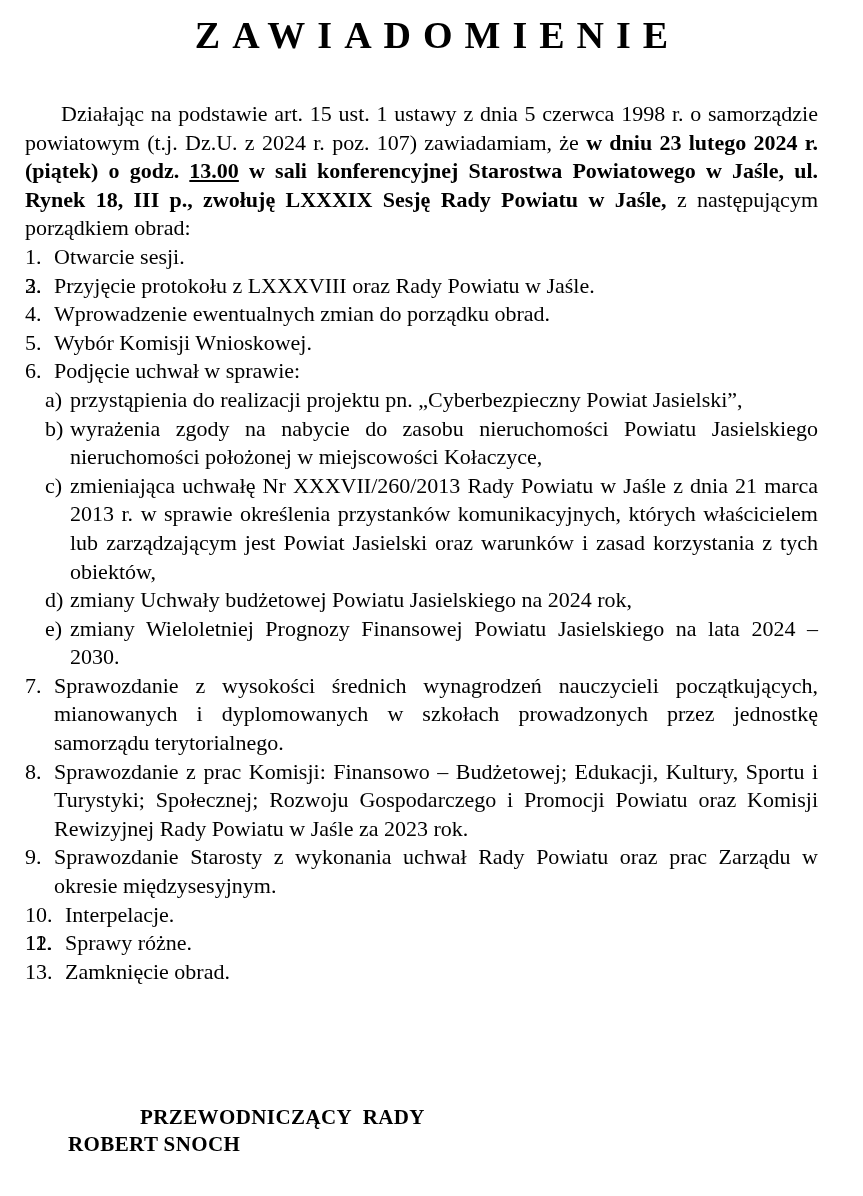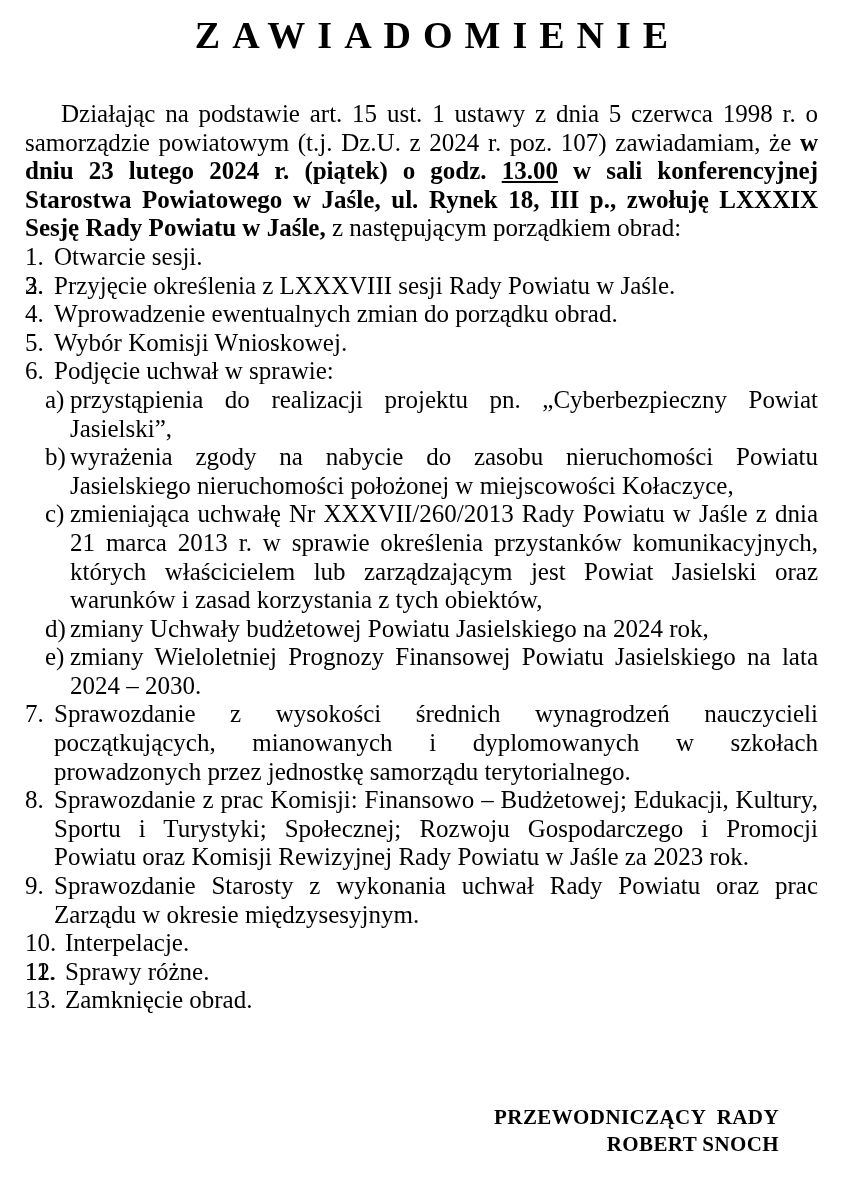--- a/index.html
+++ b/index.html
@@ -35,21 +35,21 @@
     margin: 0;
     padding-top: 16px;
     white-space: nowrap;
   }
 
   
   .body-area {
     margin-top: 46px;
     margin-left: 25px;
     margin-right: 45px;  
-    font-size: 25px;
+    font-size: 22px;
     line-height: 28.6px;
   }
 
   p.intro {
     margin: 0;
     text-align: justify;
     text-justify: inter-word;
     text-indent: 36px;
   }
   p.intro .b { font-weight: bold; }
@@ -99,21 +99,21 @@
   }
   
   .lastline { display: inline; }
 
   
   .signature {
     position: absolute;
     left: 0;
     top: 1104px;
     width: 779px;
-    text-align: right;
+    text-align: left;
     font-weight: bold;
     font-size: 21px;
     line-height: 27px;
     letter-spacing: 0.4px;
   }
   .signature .line1 { padding-left: 140px; white-space: pre; }
   .signature .line2 { padding-left: 68px; white-space: pre; }
 </style>
 </head>
 <body>
@@ -125,21 +125,21 @@
   <div class="body-area">
 
     <p class="intro"><span>Działając na podstawie art. 15 ust. 1 ustawy z dnia 5 czerwca 1998 r. o samorządzie powiatowym  (t.j. Dz.U. z 2024 r. poz. 107) zawiadamiam, że </span><span class="b">w dniu 23 lutego 2024 r. (piątek) o godz. </span><span class="bu">13.00</span><span class="b"> w sali konferencyjnej Starostwa Powiatowego w Jaśle, ul. Rynek 18, III p., zwołuję LXXXIX Sesję Rady Powiatu w Jaśle,</span><span> z następującym porządkiem obrad:</span></p>
 
     <ol class="agenda">
 
       <li><span class="num">1.</span><span class="lastline">Otwarcie sesji.</span></li>
 
       <li><span class="num">2.</span></li>
 
-      <li><span class="num">3.</span><span class="lastline">Przyjęcie określenia z LXXXVIII sesji Rady Powiatu w Jaśle.</span></li>
+      <li><span class="num">3.</span><span class="lastline">Przyjęcie protokołu z LXXXVIII oraz Rady Powiatu w Jaśle.</span></li>
 
       <li><span class="num">4.</span><span class="lastline">Wprowadzenie ewentualnych zmian do porządku obrad.</span></li>
 
       <li><span class="num">5.</span><span class="lastline">Wybór Komisji Wnioskowej.</span></li>
 
       <li><span class="num">6.</span><span class="lastline">Podjęcie uchwał w sprawie:</span></li>
     </ol>
 
     <ol class="subagenda">
       <li><span class="letter">a)</span><span>przystąpienia do realizacji projektu pn. „Cyberbezpieczny Powiat Jasielski”,</span></li>

